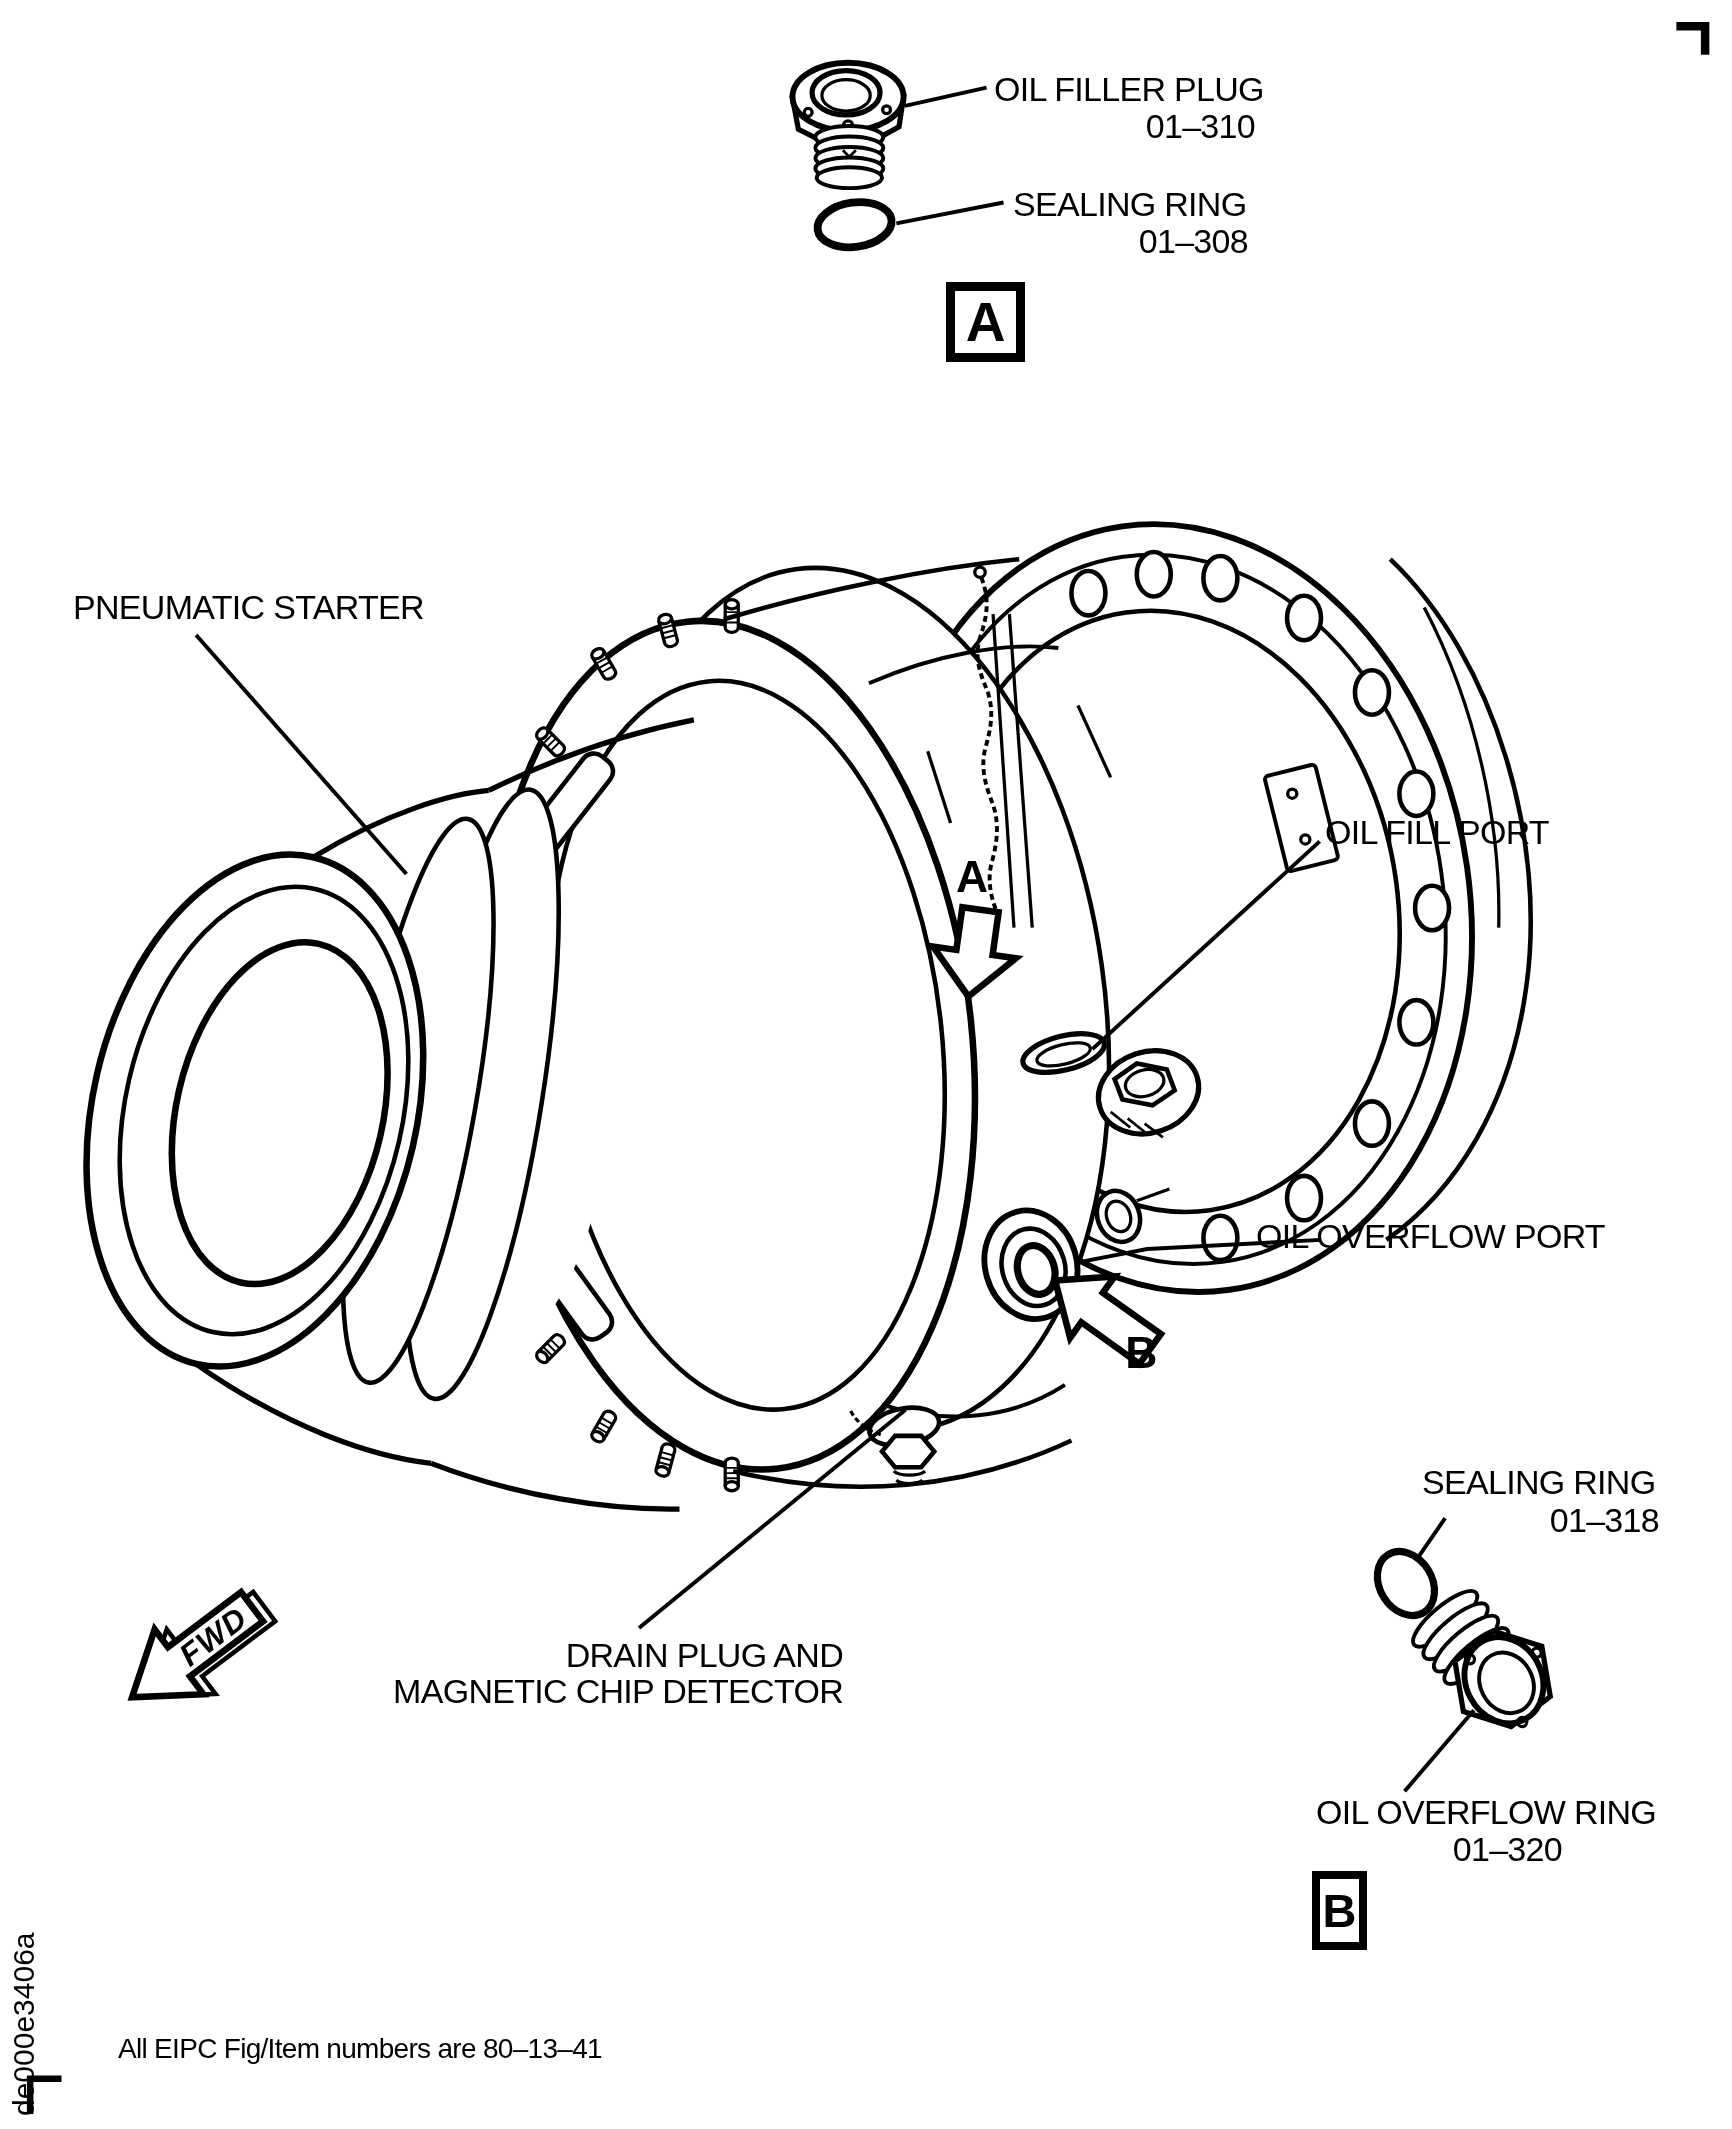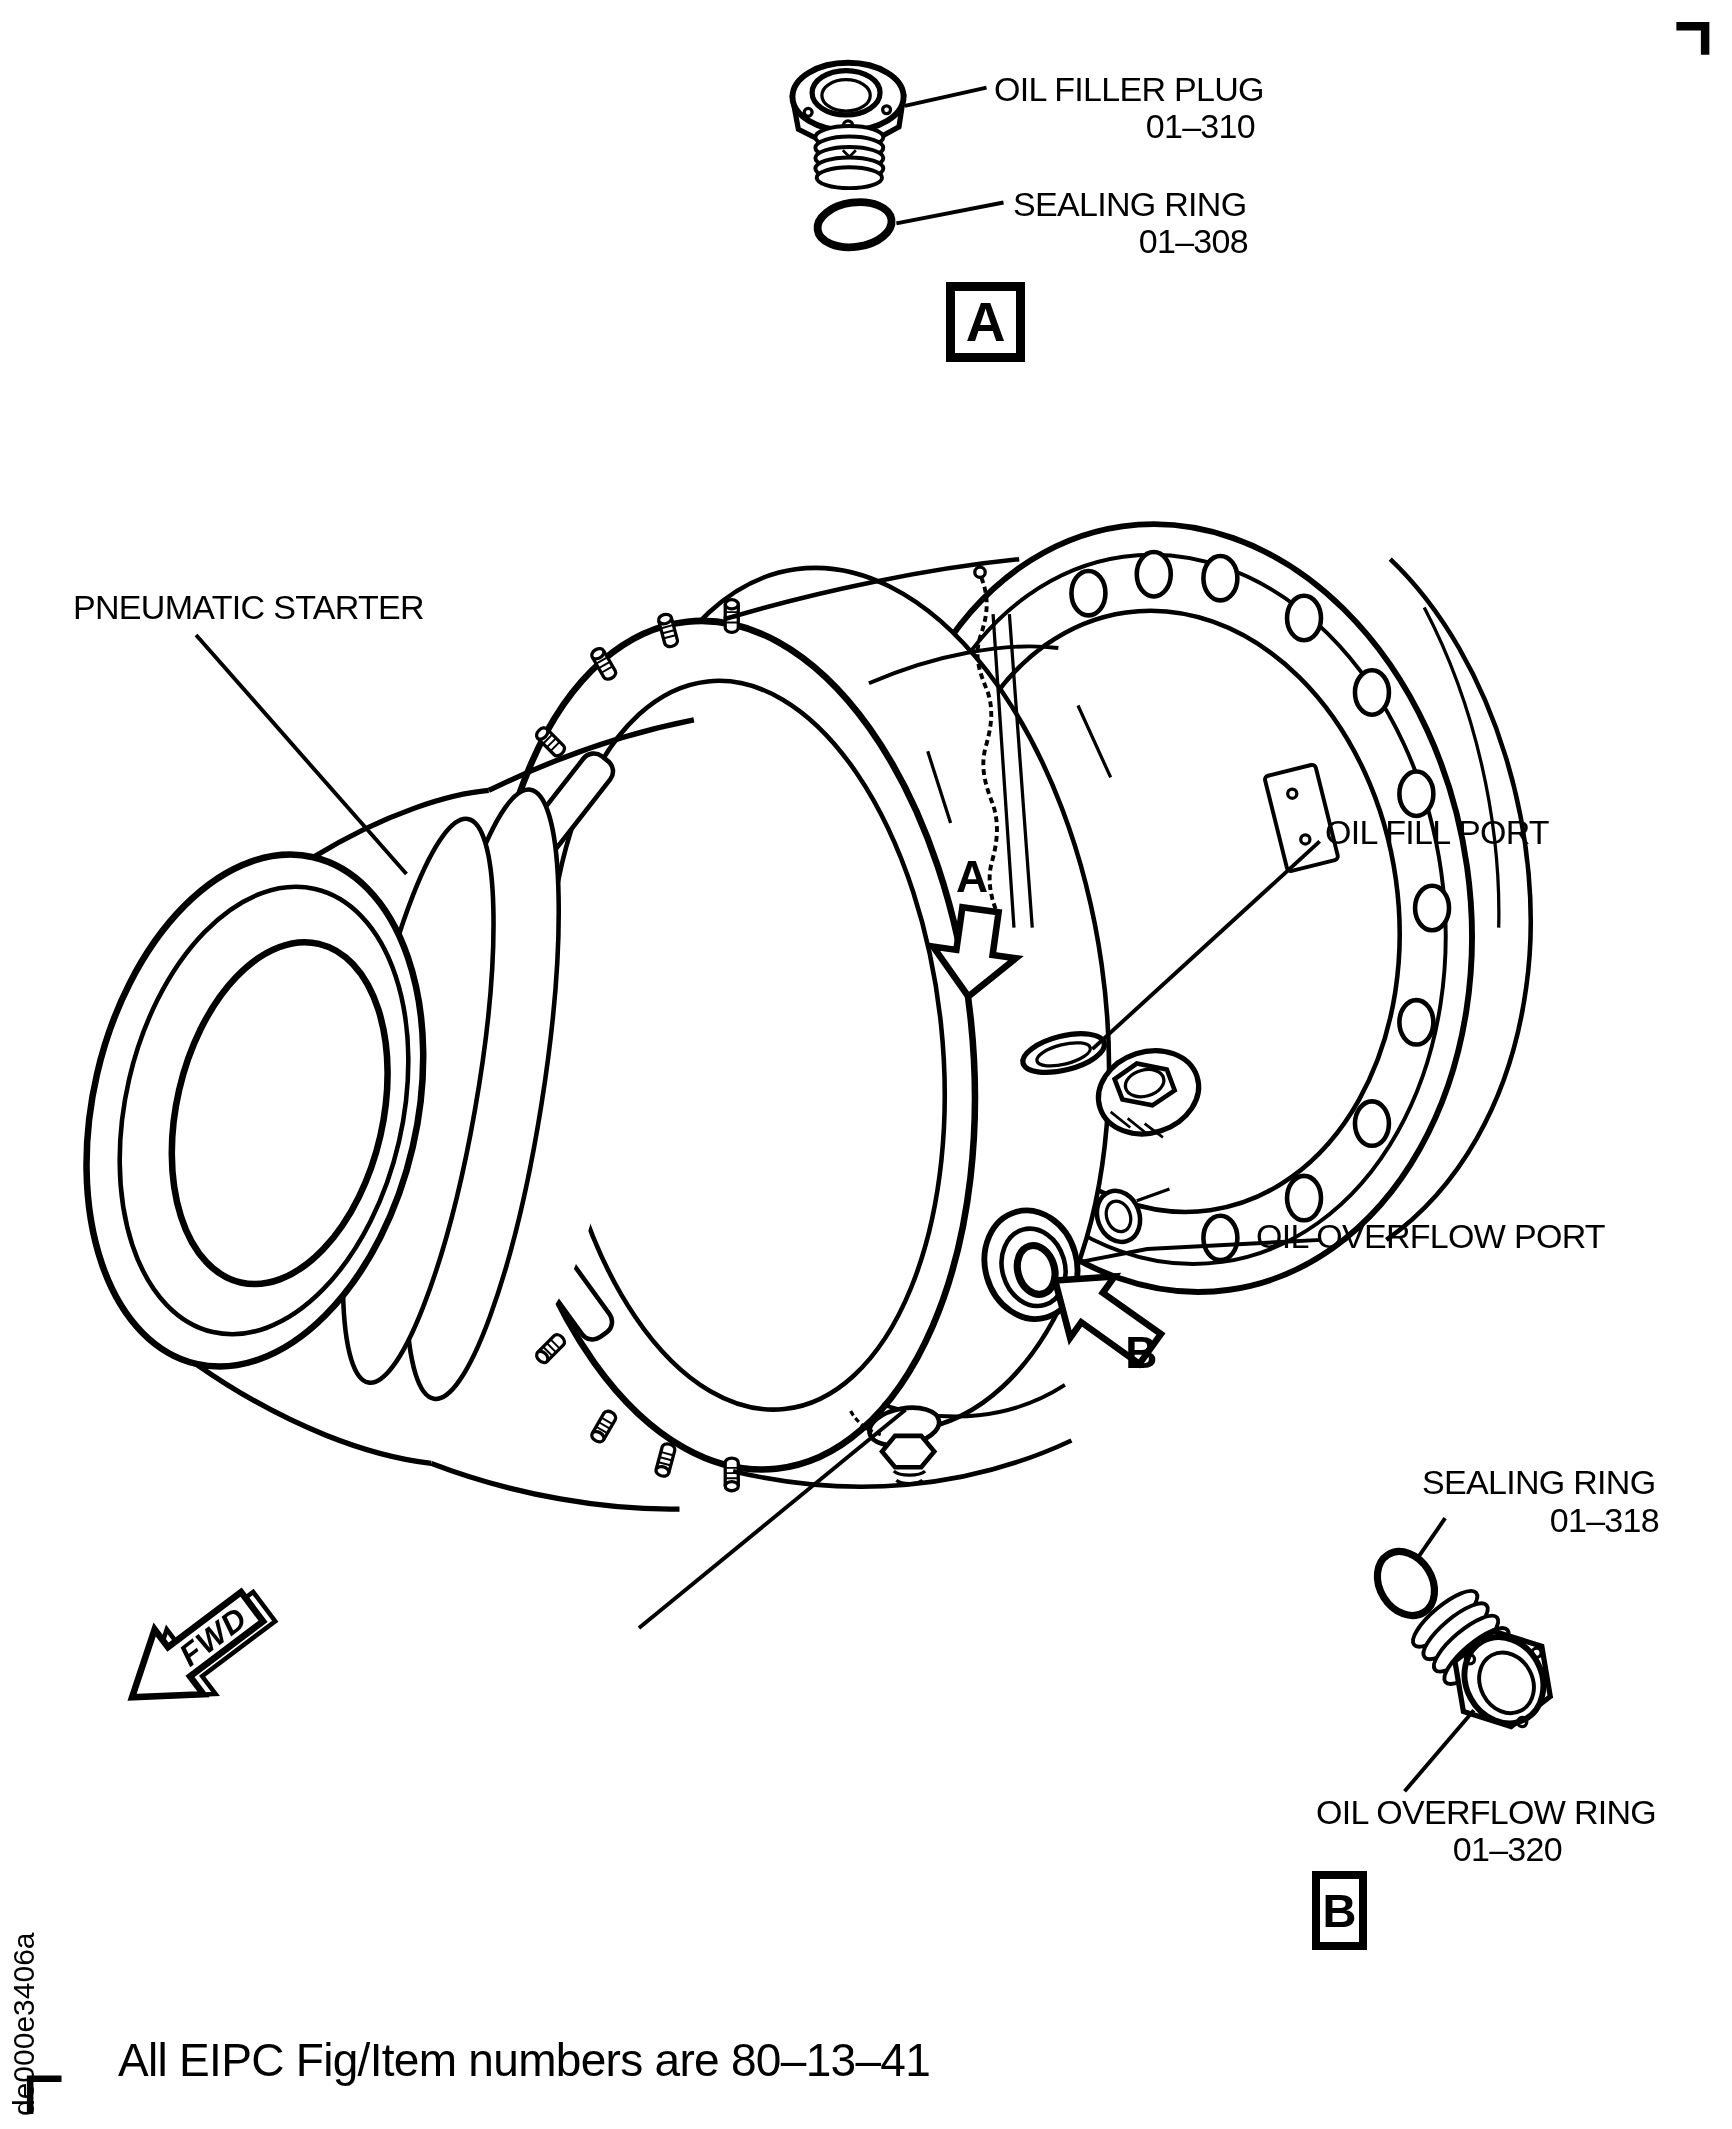--- a/index.html
+++ b/index.html
@@ -18,21 +18,21 @@
     position:absolute;border:9.1px solid #000;background:#fff;
     display:flex;align-items:center;justify-content:center;
     font-weight:bold;
   }
   #boxA{left:946px;top:282px;width:61px;height:62px;font-size:55px;}
   #boxB{left:1312px;top:1871px;width:39px;height:63px;border-width:8.5px;font-size:47px;}
   .vcode{
     position:absolute;left:6.5px;top:2116px;font-size:30px;letter-spacing:0;
     transform:rotate(-90deg);transform-origin:0 0;white-space:nowrap;
   }
-  .footer-note{position:absolute;left:118px;top:2033px;font-size:46px;letter-spacing:-0.7px;white-space:nowrap;text-align:center;}
+  .footer-note{position:absolute;left:118px;top:2033px;font-size:28px;letter-spacing:-0.7px;white-space:nowrap;text-align:center;}
   svg text{font-family:"Liberation Sans",sans-serif;fill:#000;}
 </style>
 </head>
 <body>
 
 <div class="page">
 
   <svg class="art" viewBox="0 0 2651 3259" aria-hidden="true">
     <defs>
       <g id="stud">
@@ -234,20 +234,24 @@
   <div class="lbl ctr" style="left:1013px;top:223px;width:235px;">01–308</div>
 
   <div class="detail-box" id="boxA">
     <span>A</span>
   </div>
 
   <div class="lbl" style="left:73px;top:589px;">PNEUMATIC STARTER</div>
   <div class="lbl" style="left:1325px;top:814px;">OIL FILL PORT</div>
   <div class="lbl" style="left:1256px;top:1218px;">OIL OVERFLOW PORT</div>
 
+  <div class="lbl ctr blk" style="left:392px;top:1637px;width:451px;">
+    <div>DRAIN PLUG AND</div>
+    <div>MAGNETIC CHIP DETECTOR</div>
+  </div>
 
   <div class="lbl" style="left:1422px;top:1464px;">SEALING RING</div>
   <div class="lbl ctr" style="left:1463px;top:1502px;width:196px;">01–318</div>
   <div class="lbl" style="left:1316px;top:1794px;">OIL OVERFLOW RING</div>
   <div class="lbl ctr" style="left:1320px;top:1831px;width:242px;">01–320</div>
 
   <div class="detail-box" id="boxB">
     <span>B</span>
   </div>
 

